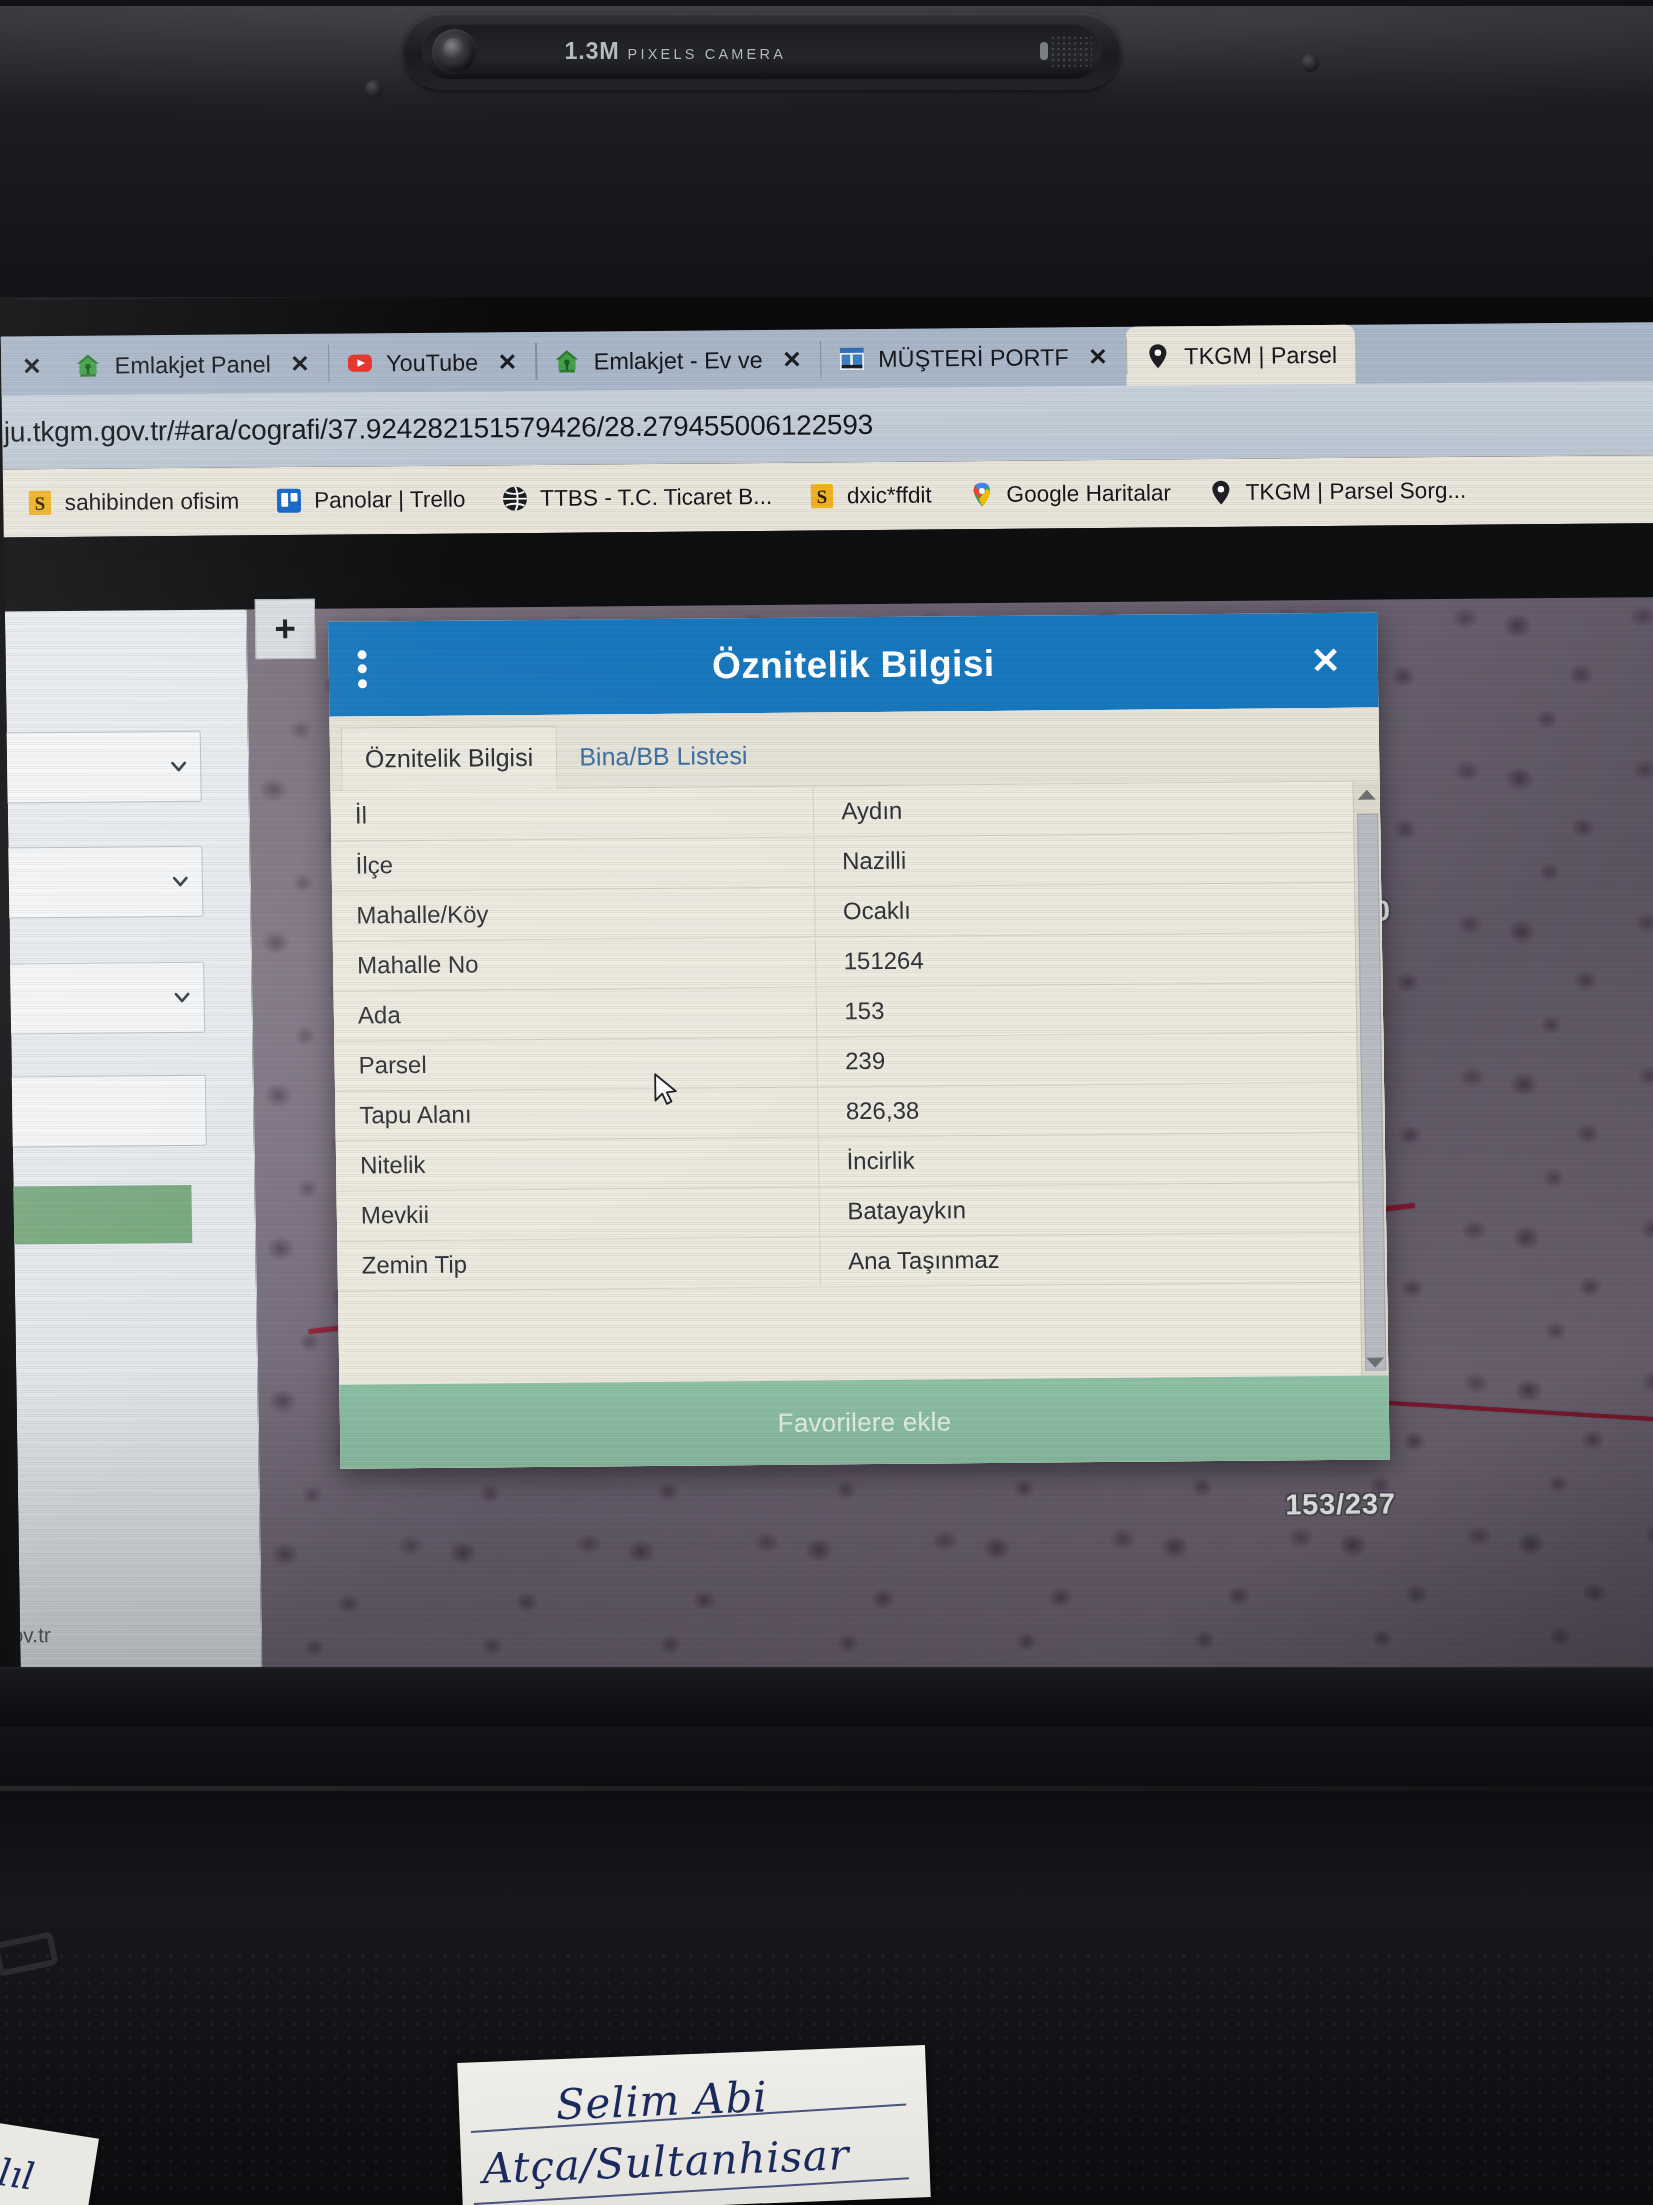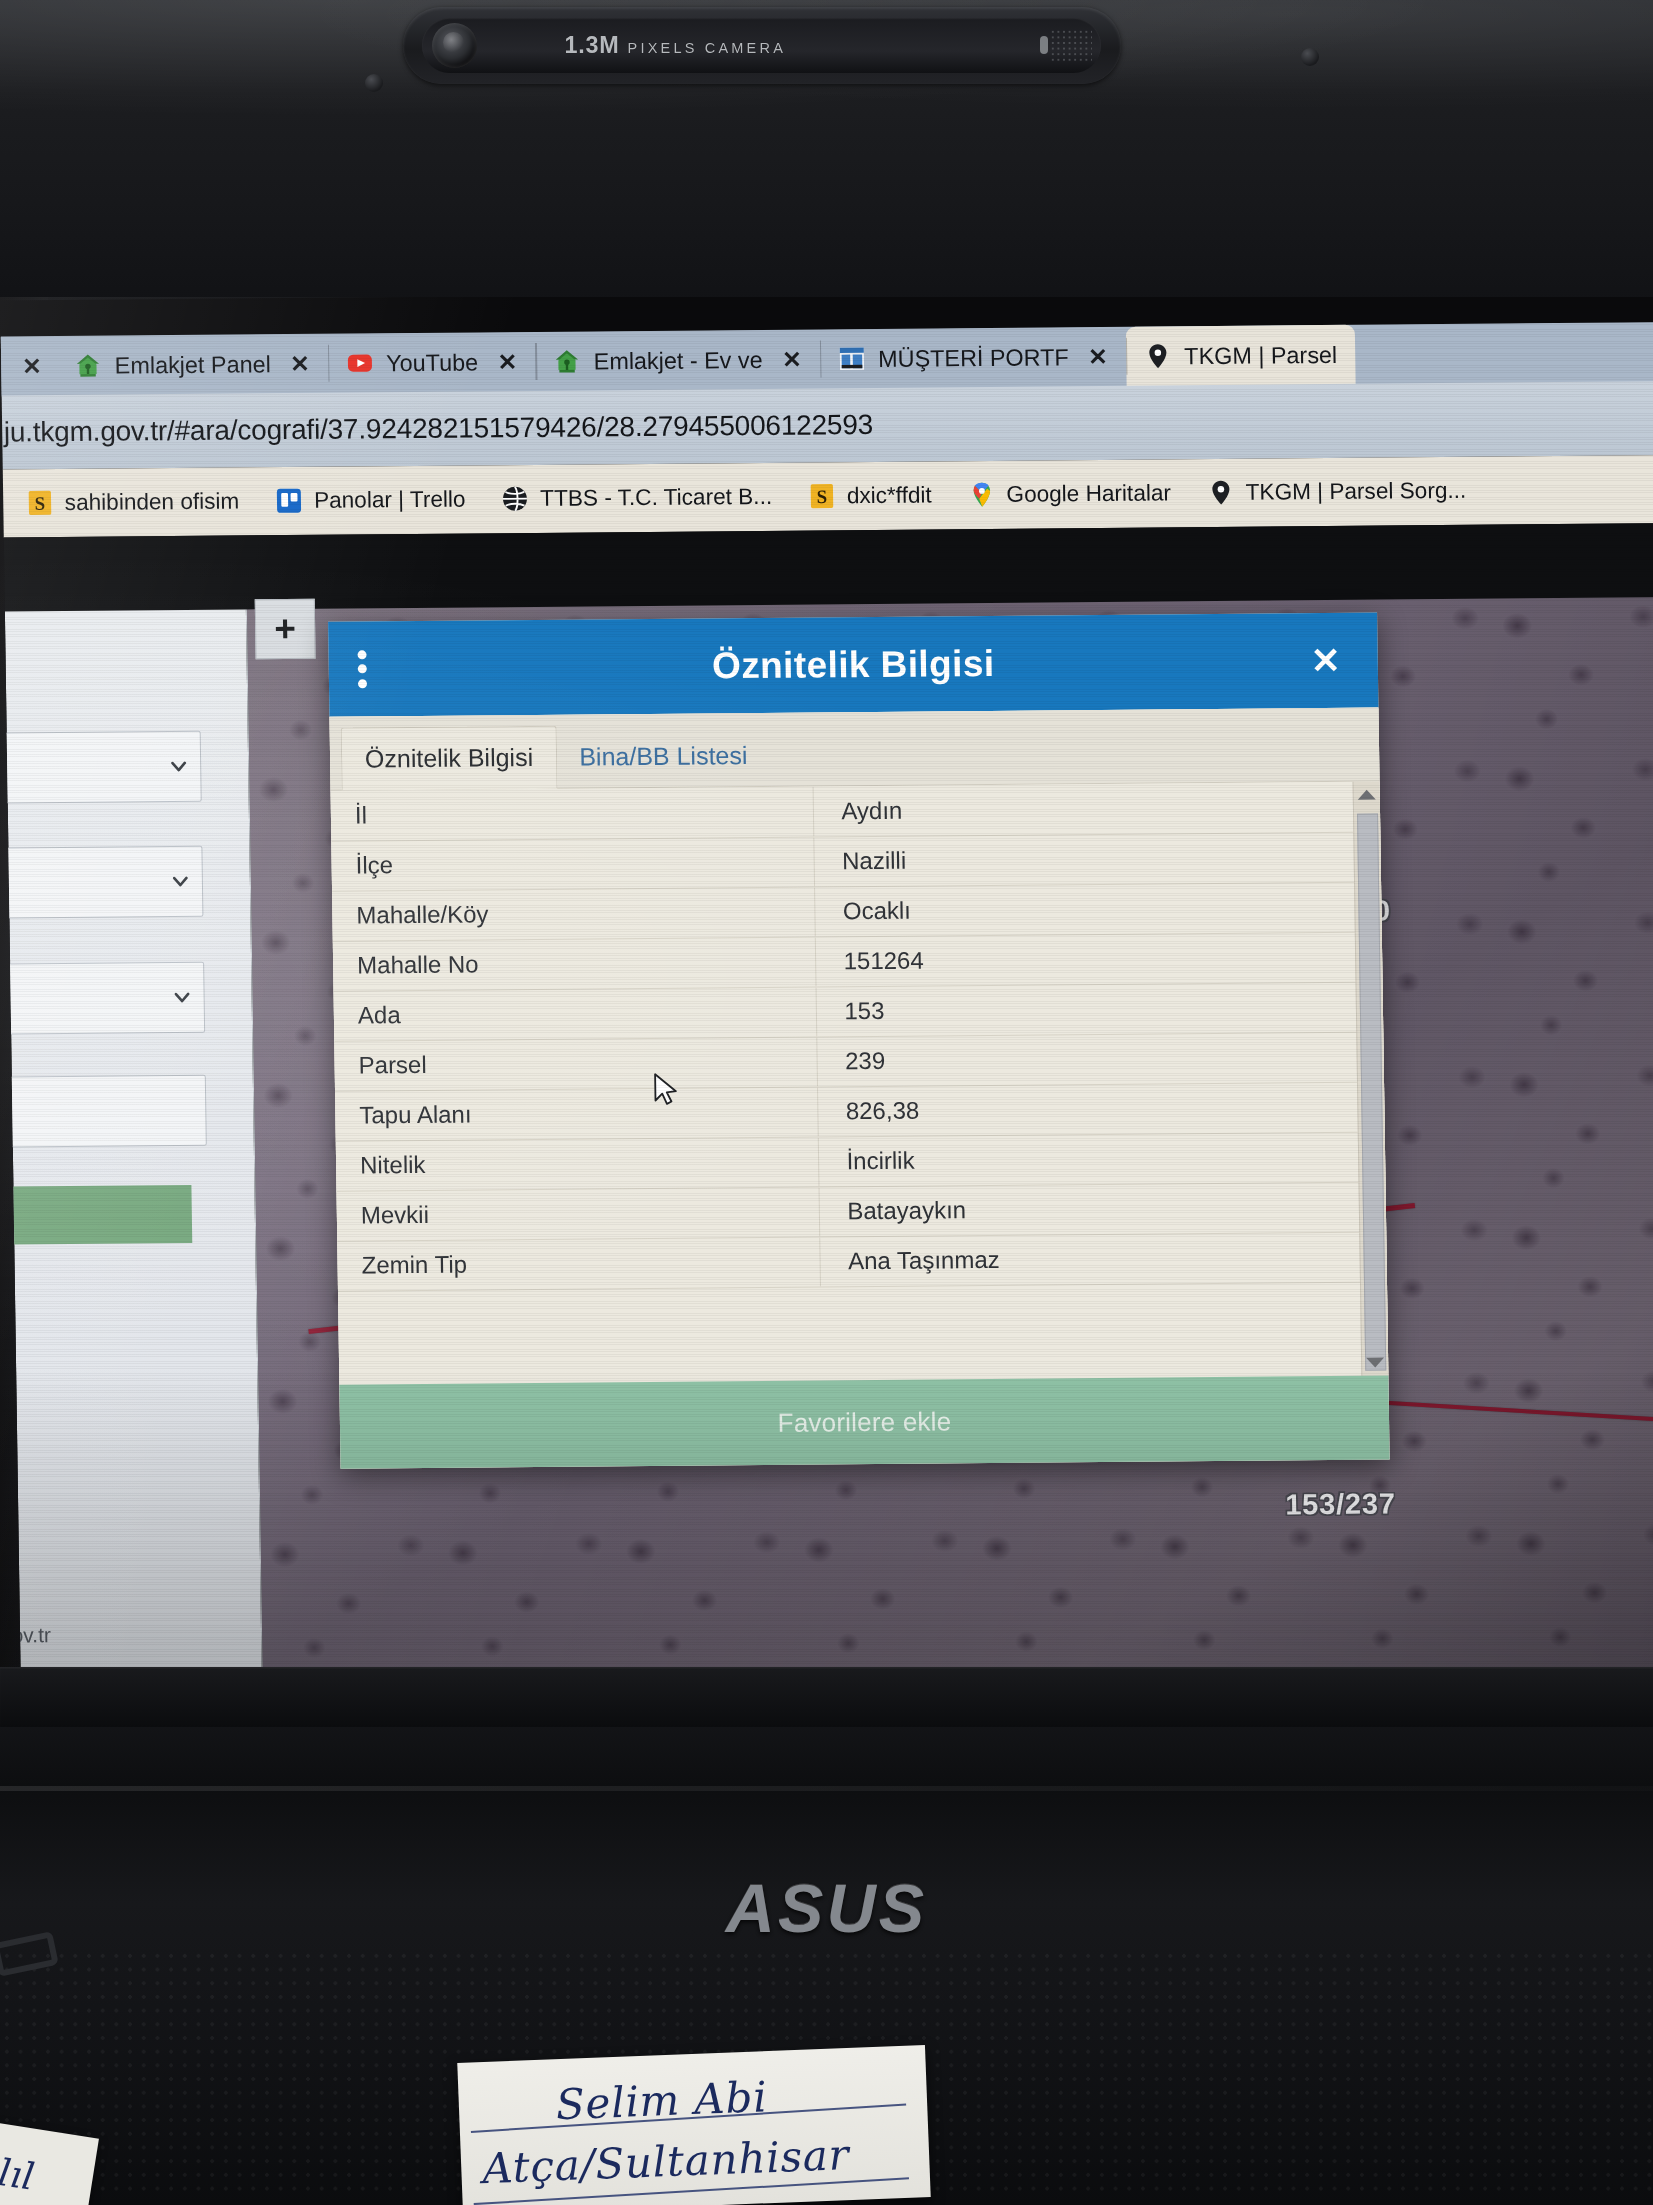--- a/index.html
+++ b/index.html
@@ -13,21 +13,21 @@
 
   
   #photo {
     position: relative; width: 1653px; height: 2205px;
     background: #121214;
     overflow: hidden;
   }
 
   
   .bezel-top {
-    position: absolute; left: 0; top: 0; width: 1653px; height: 324px;
+    position: absolute; left: 0; top: 6px; width: 1653px; height: 324px;
     background: linear-gradient(180deg,#2b2d31 0%,#1c1d20 28%,#17181b 62%,#101114 100%);
   }
   .bezel-top:after{
     content:""; position:absolute; left:0; bottom:0; width:100%; height:1.6px;
     background:rgba(255,255,255,.06);
   }
   .bezel-sheen{
     position:absolute; left:0; top:0; width:100%; height:137px;
     background:radial-gradient(ellipse at 20% 0%, rgba(255,255,255,.10), rgba(255,255,255,0) 60%),
                radial-gradient(ellipse at 78% 10%, rgba(255,255,255,.07), rgba(255,255,255,0) 55%);
@@ -618,21 +618,20 @@
 
     </div>
 
     <div class="scanlines"></div>
     <div class="screen-glare"></div>
   </div>
 
   <div class="deck">
     <div class="hinge"></div>
     <div class="deck-edge"></div>
-    <div class="asus">ASUS</div>
     <div class="speaker-grille"></div>
   </div>
 
   <div class="note">
     <div class="rule" style="top:63px; width:436px; transform:rotate(-1.4deg);"></div>
     <div class="rule" style="top:136px; width:436px; transform:rotate(-1.2deg);"></div>
     <div class="hw l1">Selim Abi</div>
     <div class="hw l2">Atça/Sultanhisar</div>
   </div>
 

